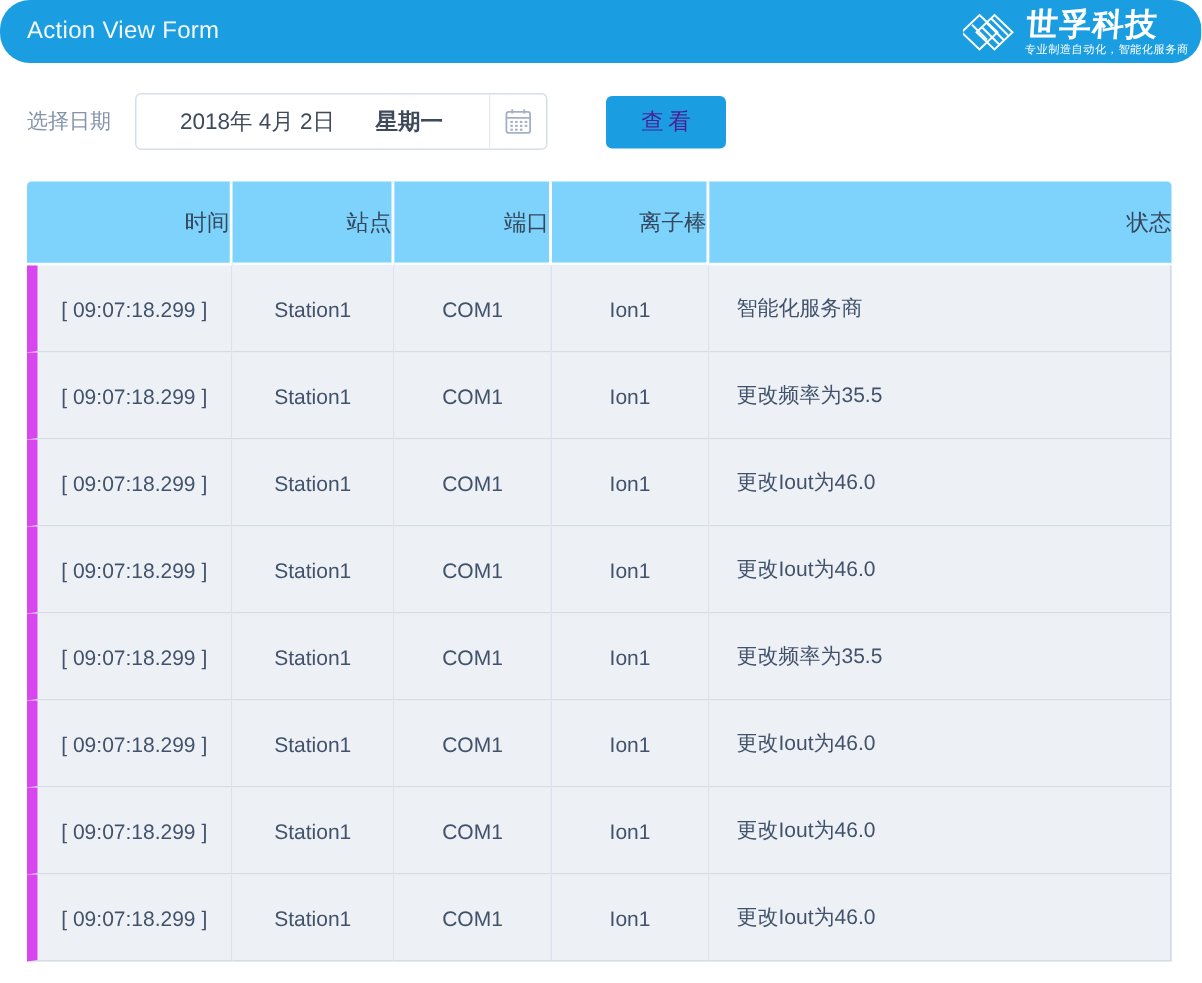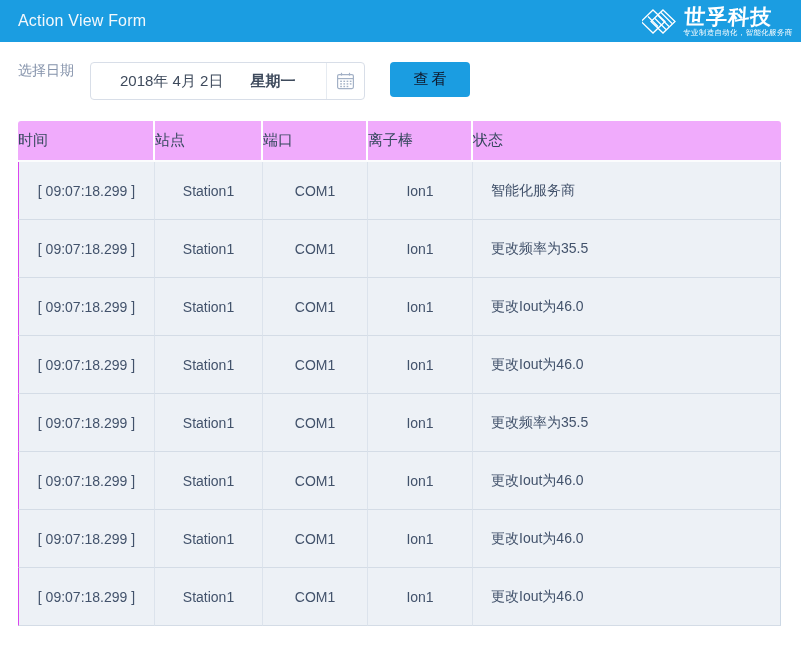--- a/index.html
+++ b/index.html
@@ -1,54 +1,54 @@
 <!DOCTYPE html>
 <html><head>
 <meta charset="utf-8">
 <style>
   * { margin:0; padding:0; box-sizing:border-box; }
   html,body { width:801px; height:655px; background:#ffffff;
     font-family:"Liberation Sans","DejaVu Sans",sans-serif; overflow:hidden; }
 
   
   .topbar { height:42px; background:#1b9de1; display:flex; align-items:center;
-    justify-content:space-between; padding:0 6px 0 18px; }
+    justify-content:space-between; padding:0 6px 0 18px;border-radius:20px; }
   .topbar-title { color:#f2f8fc; font-size:16px; letter-spacing:0.2px; }
   .brand { display:flex; align-items:center; color:#ffffff; padding-right:2px; }
   .brand-icon { margin-right:4px; display:flex; align-items:center; }
   .brand-text { display:flex; flex-direction:column; line-height:1; transform:skewX(-4deg); }
   .brand-name { font-size:21px; font-weight:bold; letter-spacing:1px; }
   .brand-tagline { font-size:7.5px; margin-top:2px; letter-spacing:0.3px; white-space:nowrap; }
 
   
-  .filter-row { margin:20px 18px 0 18px; display:flex; height:38px; }
+  .filter-row { margin:20px 18px 0 18px; display:flex; align-items:center; height:38px; }
   .filter-label { color:#8593ab; font-size:14px; margin-right:16px; }
   .date-input { position:relative; width:275px; height:38px; background:#fff;
     border:1px solid #d8dee8; border-radius:4px; display:flex; align-items:center;
     padding-left:29px; color:#3e4a5c; font-size:15px; cursor:pointer; }
   .date-weekday { margin-left:27px;font-weight:bold; }
   .calendar-btn { position:absolute; top:0; right:0; width:38px; height:100%;
     display:flex; align-items:center; justify-content:center;
     border-left:1px solid #e6ebf1; border-radius:0 4px 4px 0; }
-  .view-btn { margin-left:25px; width:80px; height:35px; background:#1b9de1;
-    border:none; border-radius:4px; color:#0f172a; font-size:15px;
+  .view-btn { margin-left:39px; width:80px; height:35px; background:#1b9de1;
+    border:none; border-radius:4px; color:#4c1d95; font-size:15px;
     letter-spacing:3px; cursor:pointer; padding-left:3px; }
 
   
   .log-table { margin:21px 18px 0 18px; width:763px; border-collapse:separate;
     border-spacing:0; table-layout:fixed; }
-  .log-table th { height:41px; background:#f0abfc; color:#36485e; font-weight:normal;
-    font-size:15px; text-align:left; border-right:2px solid #ffffff;
+  .log-table th { height:56px; background:#7dd3fc; color:#36485e; font-weight:normal;
+    font-size:15px; text-align:right; border-right:2px solid #ffffff;
     border-bottom:2px solid #fbfcfd; }
   .log-table th:first-child { border-top-left-radius:3px; }
   .log-table th:last-child { border-right:none; border-top-right-radius:3px; }
   .log-table td { height:58px; background:#edf1f6; color:#42526b; font-size:14px;
     text-align:center; border-right:1px solid #dce3ec; border-bottom:1px solid #d4dce6;
     overflow:hidden; white-space:nowrap; }
-  .log-table td:first-child { border-left:1px solid #d946ef;margin-top:33px; }
+  .log-table td:first-child { border-left:7px solid #d946ef;margin-top:33px; }
   .log-table td:last-child { border-right:1px solid #ccd8e5; text-align:left; padding-left:18px; }
 </style>
 </head>
 <body>
 
 <div class="topbar">
   <div class="topbar-title">Action View Form</div>
   <div class="brand">
     <span class="brand-icon">
       <svg width="38" height="31" viewBox="0 0 38 31">

